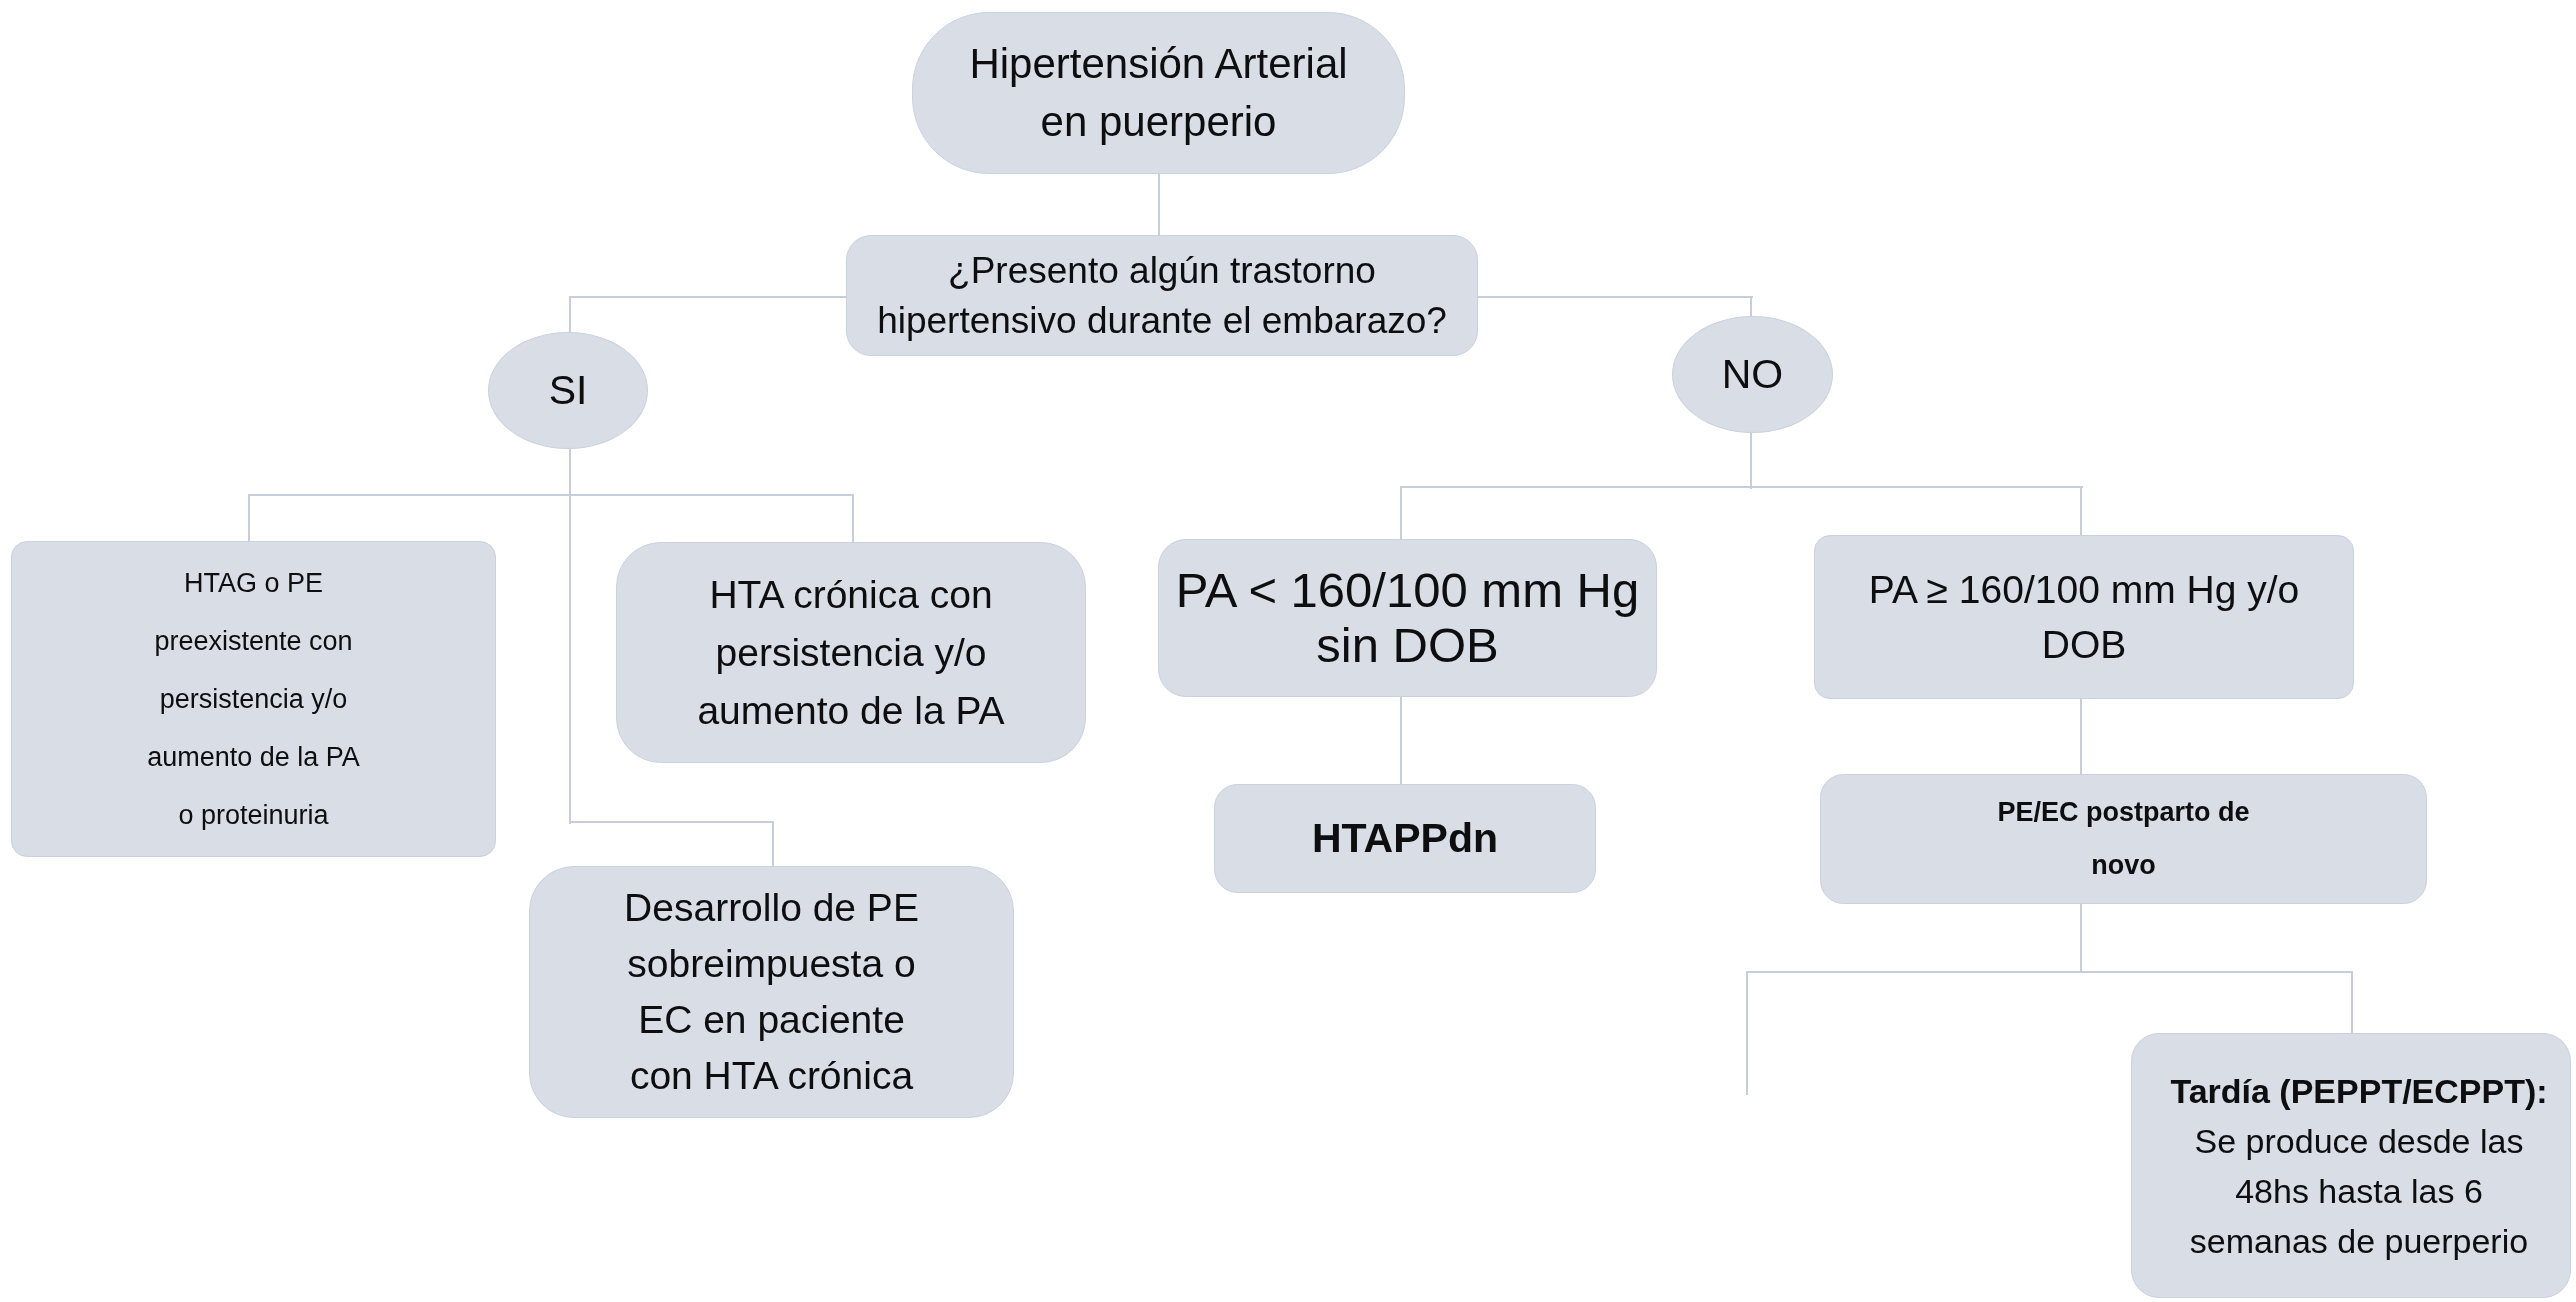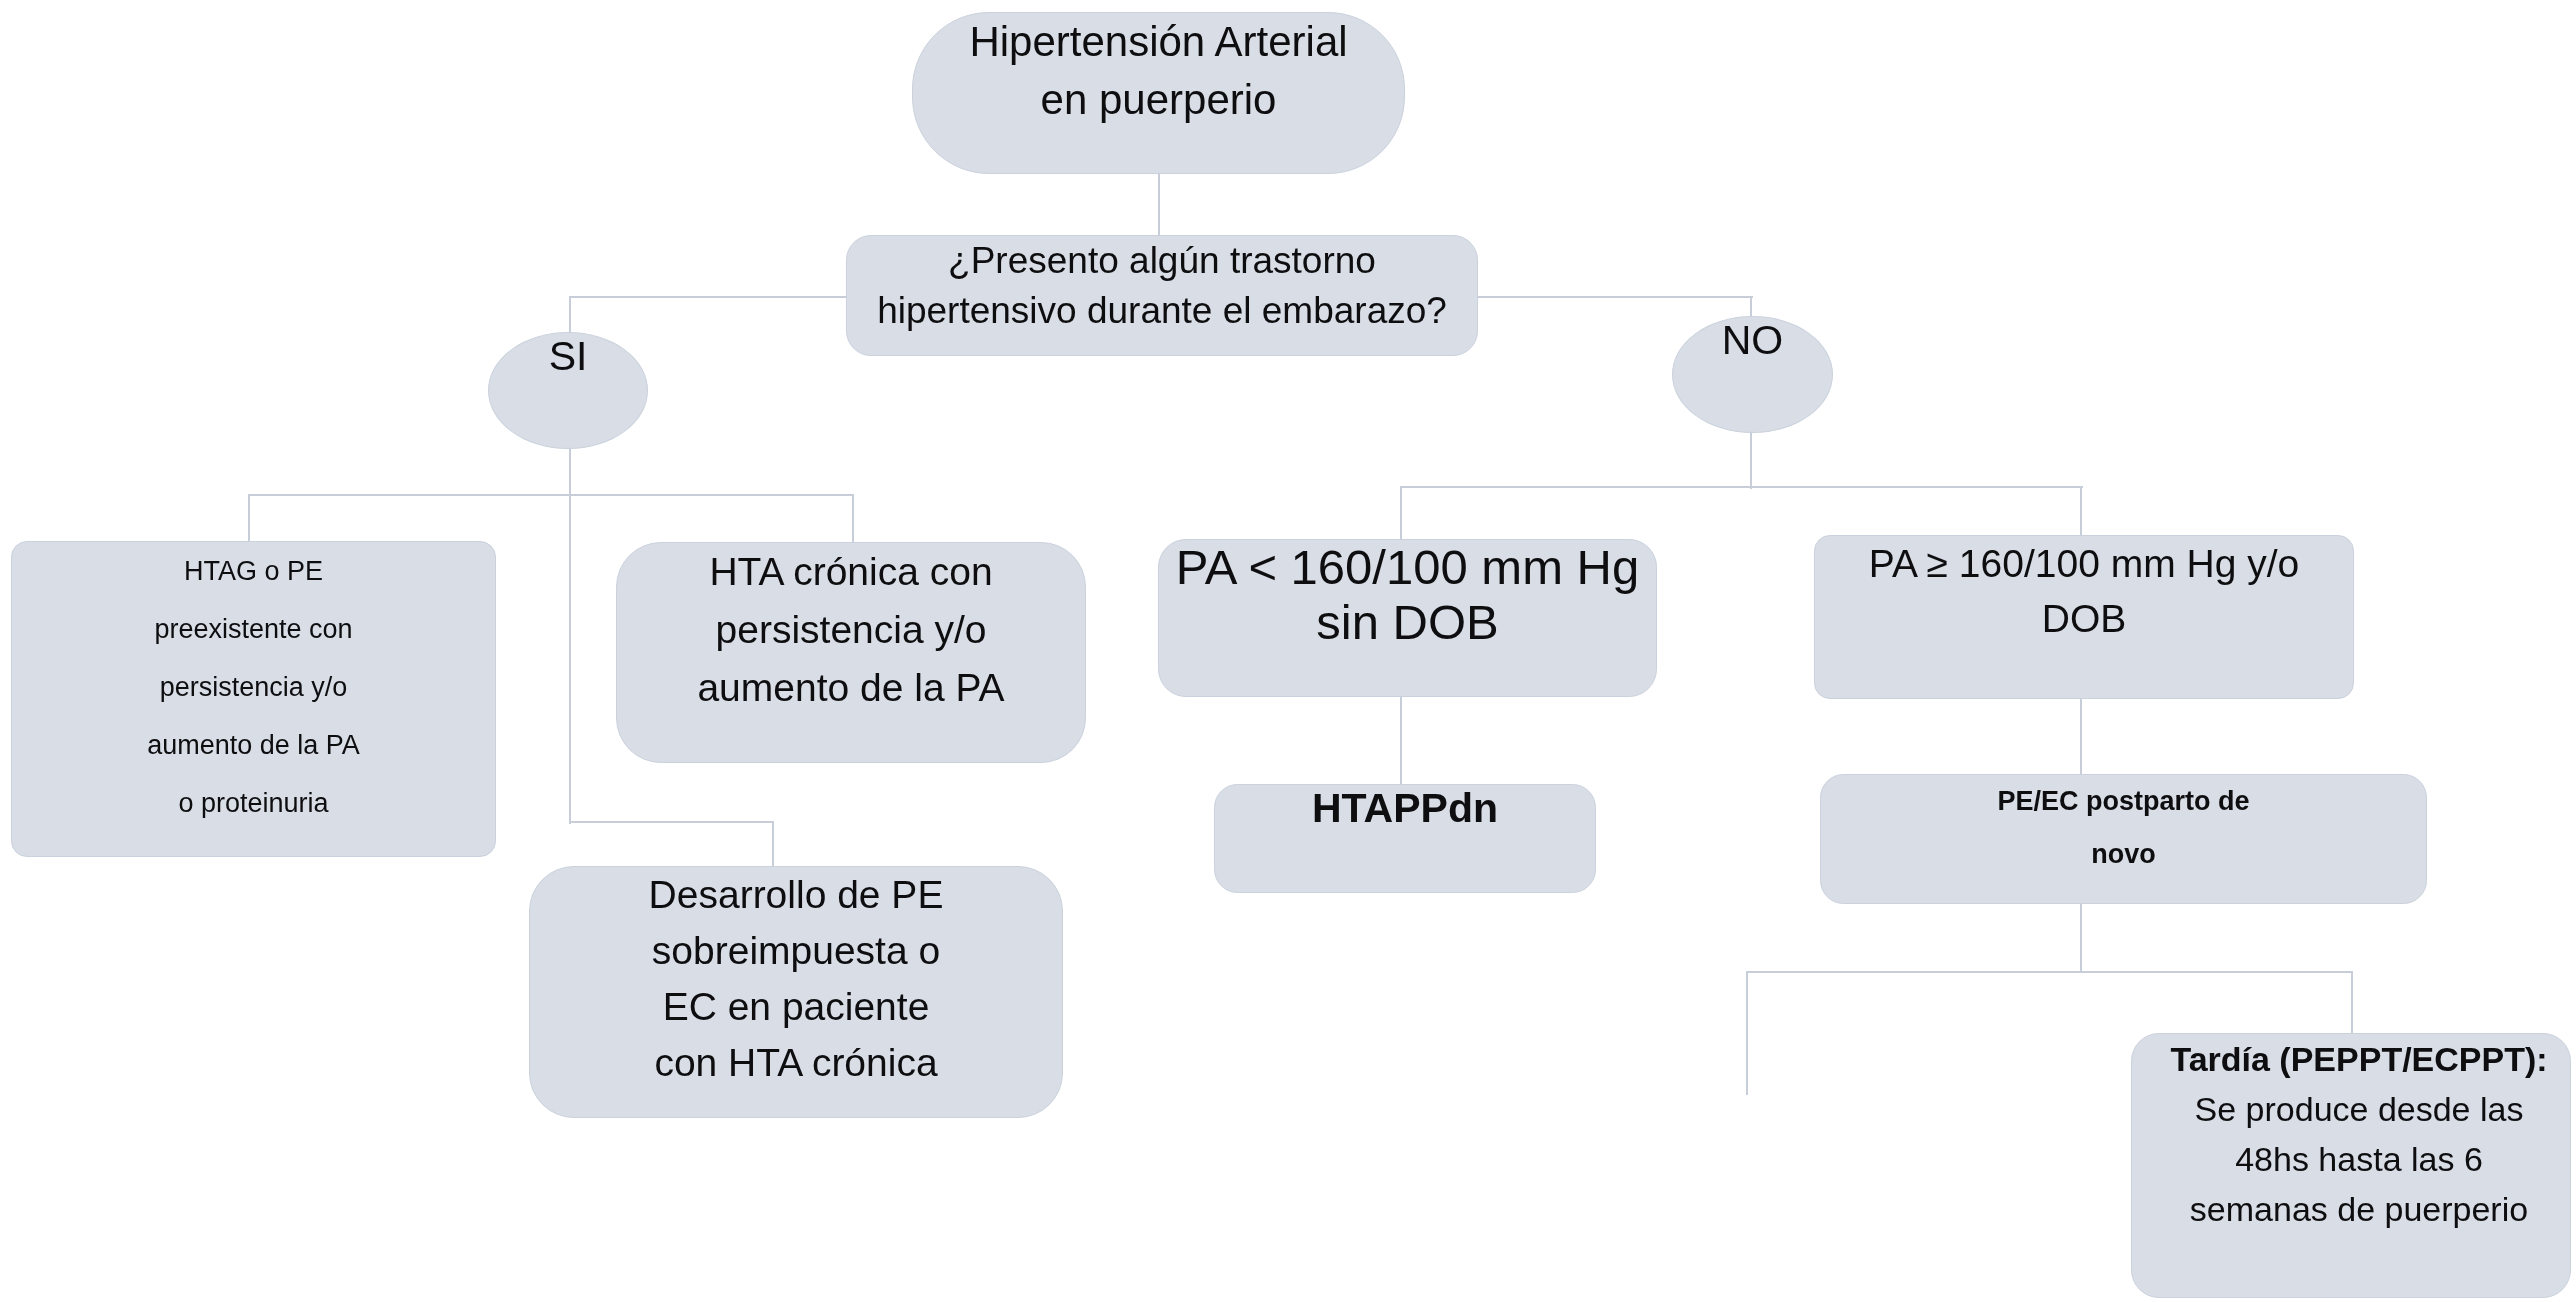--- a/index.html
+++ b/index.html
@@ -21,21 +21,21 @@
   }
   .line{position:absolute;background:var(--connector);}
   .line.h{height:2.3px;}
   .line.v{width:2.3px;}
   .node{
     position:absolute;
     background:var(--node-fill);
     border:0.8px solid var(--node-border);
     box-sizing:border-box;
     display:flex;
-    align-items:flex-start;
+    align-items:center;
     justify-content:center;
     text-align:center;
     color:var(--text);
   }
   .node .txt{white-space:pre-line;display:block;padding:0 14px;}
   .node.bold{font-weight:bold;}
   .node .txt b{font-weight:bold;}
   .ellipse{border-radius:50%;}
 </style>
 </head>
@@ -88,21 +88,21 @@
 aumento de la PA
 o proteinuria</span>
   </div>
 
   <div class="node" style="left:616px;top:542px;width:470px;height:221px;border-radius:45px;font-size:39px;line-height:58px;">
     <span class="txt">HTA crónica con
 persistencia y/o
 aumento de la PA</span>
   </div>
 
-  <div class="node" style="left:529px;top:866px;width:534px;height:252px;border-radius:45px;font-size:39px;line-height:56px;">
+  <div class="node" style="left:529px;top:866px;width:485px;height:252px;border-radius:45px;font-size:39px;line-height:56px;">
     <span class="txt">Desarrollo de PE
 sobreimpuesta o
 EC en paciente
 con HTA crónica</span>
   </div>
 
   <div class="node" style="left:1158px;top:539px;width:499px;height:158px;border-radius:28px;font-size:49px;line-height:55px;">
     <span class="txt">PA &lt; 160/100 mm Hg
 sin DOB</span>
   </div>

